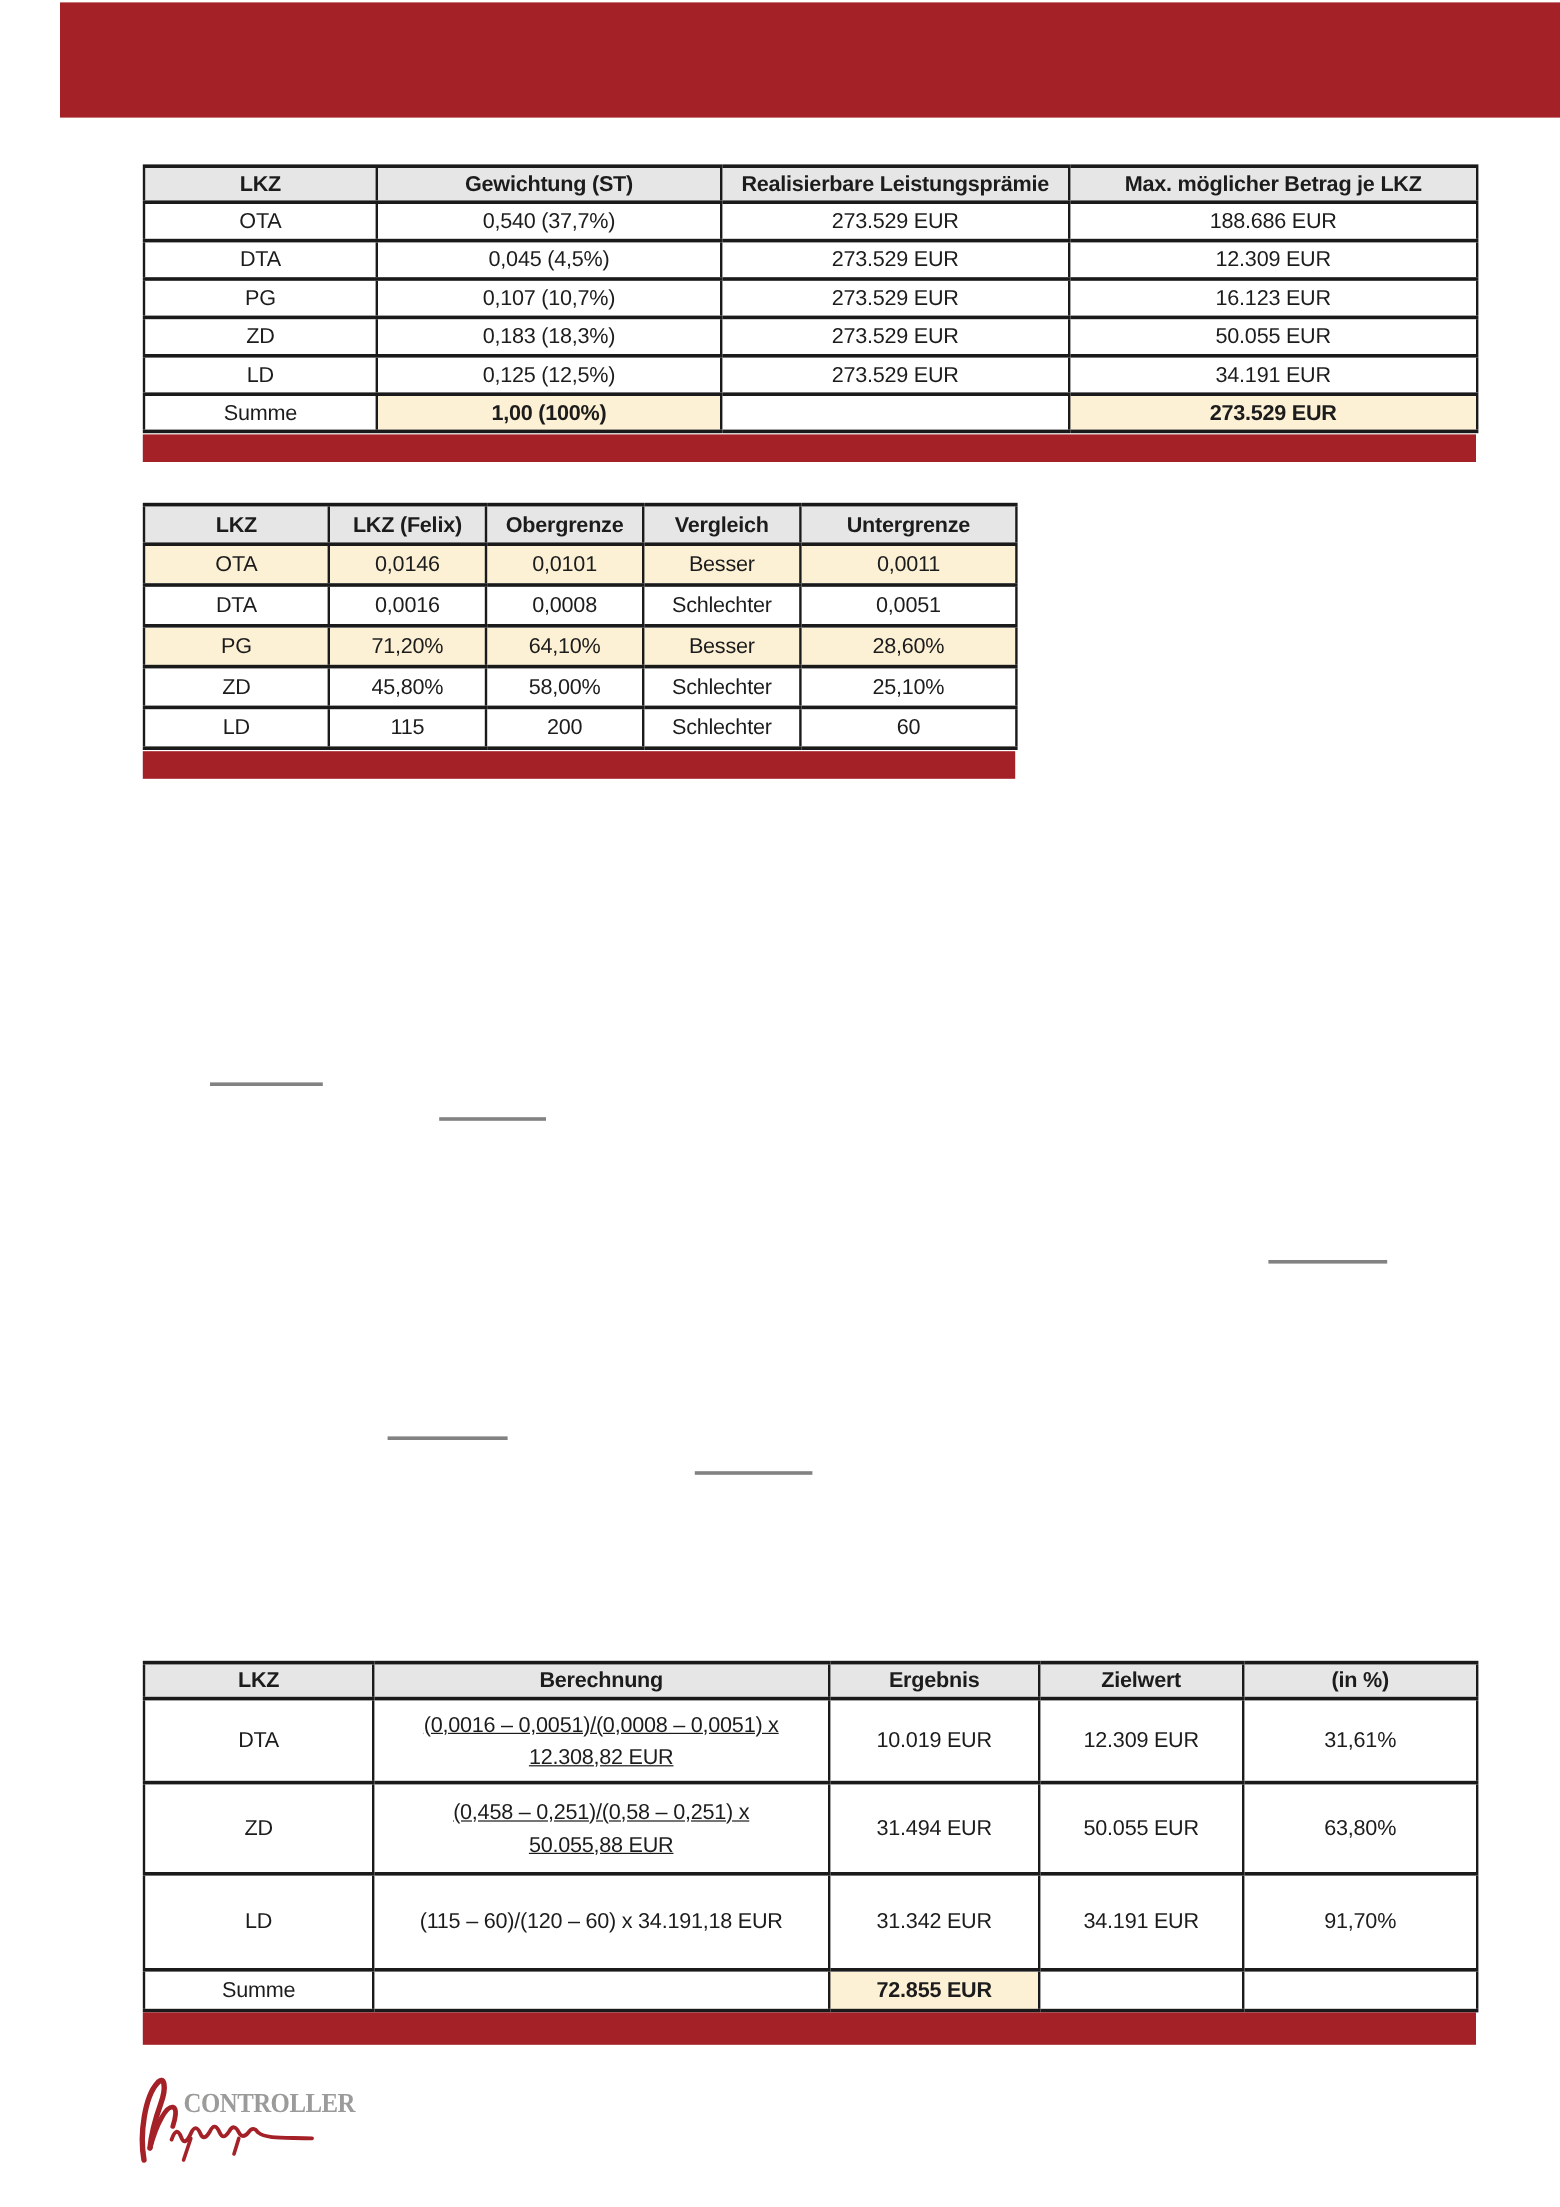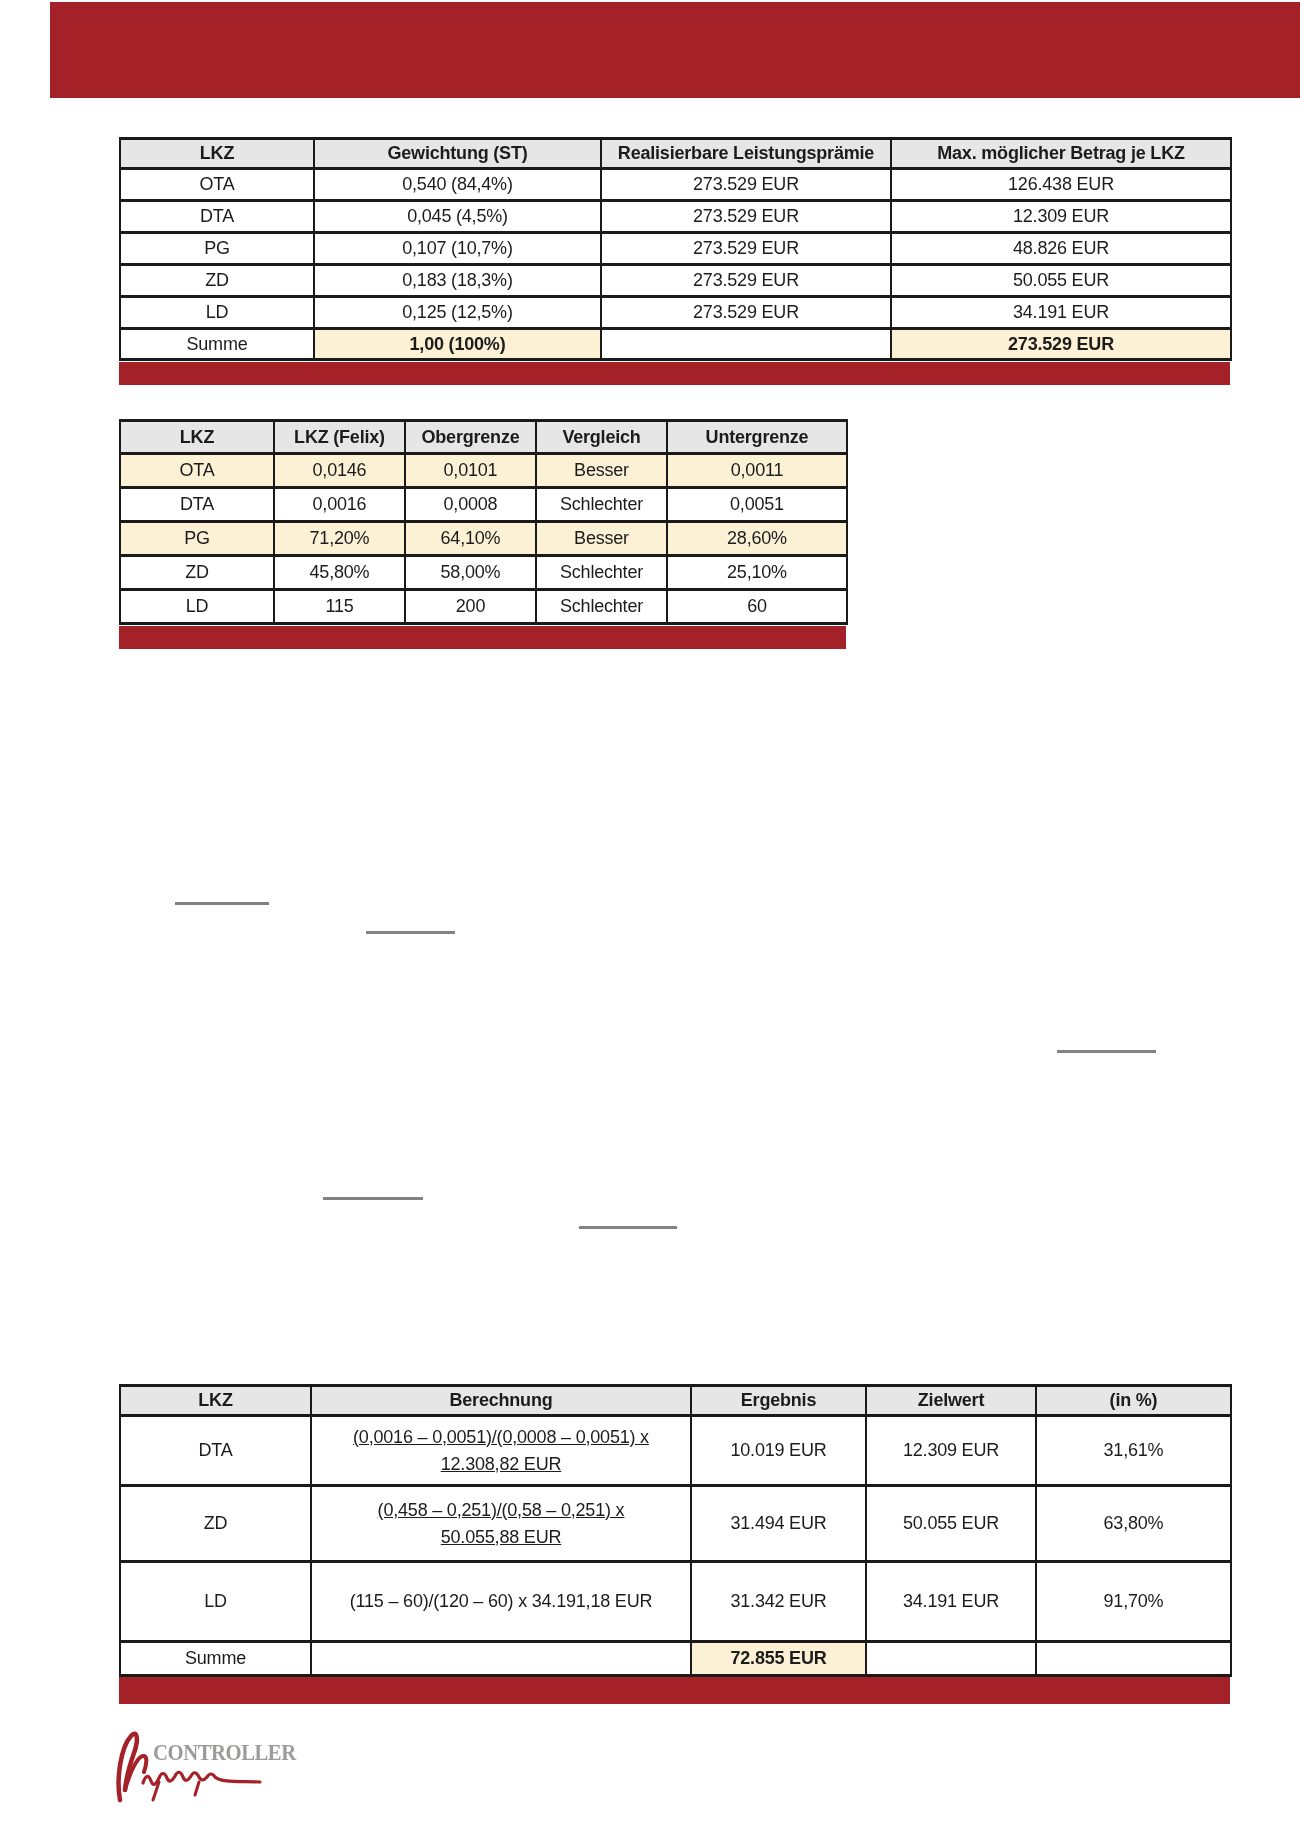--- a/index.html
+++ b/index.html
@@ -70,35 +70,35 @@
     </colgroup>
   <tbody>
       <tr style="height:30px">
     <th>LKZ</th>
     <th>Gewichtung (ST)</th>
     <th>Realisierbare Leistungsprämie</th>
     <th>Max. möglicher Betrag je LKZ</th>
   </tr>
   <tr style="height:32px">
     <td>OTA</td>
-    <td>0,540 (84,4%)</td>
-    <td>273.529 EUR</td>
-    <td>126.438 EUR</td>
+    <td>0,540 (37,7%)</td>
+    <td>273.529 EUR</td>
+    <td>188.686 EUR</td>
   </tr>
   <tr style="height:32px">
     <td>DTA</td>
     <td>0,045 (4,5%)</td>
     <td>273.529 EUR</td>
     <td>12.309 EUR</td>
   </tr>
   <tr style="height:32px">
     <td>PG</td>
     <td>0,107 (10,7%)</td>
     <td>273.529 EUR</td>
-    <td>48.826 EUR</td>
+    <td>16.123 EUR</td>
   </tr>
   <tr style="height:32px">
     <td>ZD</td>
     <td>0,183 (18,3%)</td>
     <td>273.529 EUR</td>
     <td>50.055 EUR</td>
   </tr>
   <tr style="height:32px">
     <td>LD</td>
     <td>0,125 (12,5%)</td>

